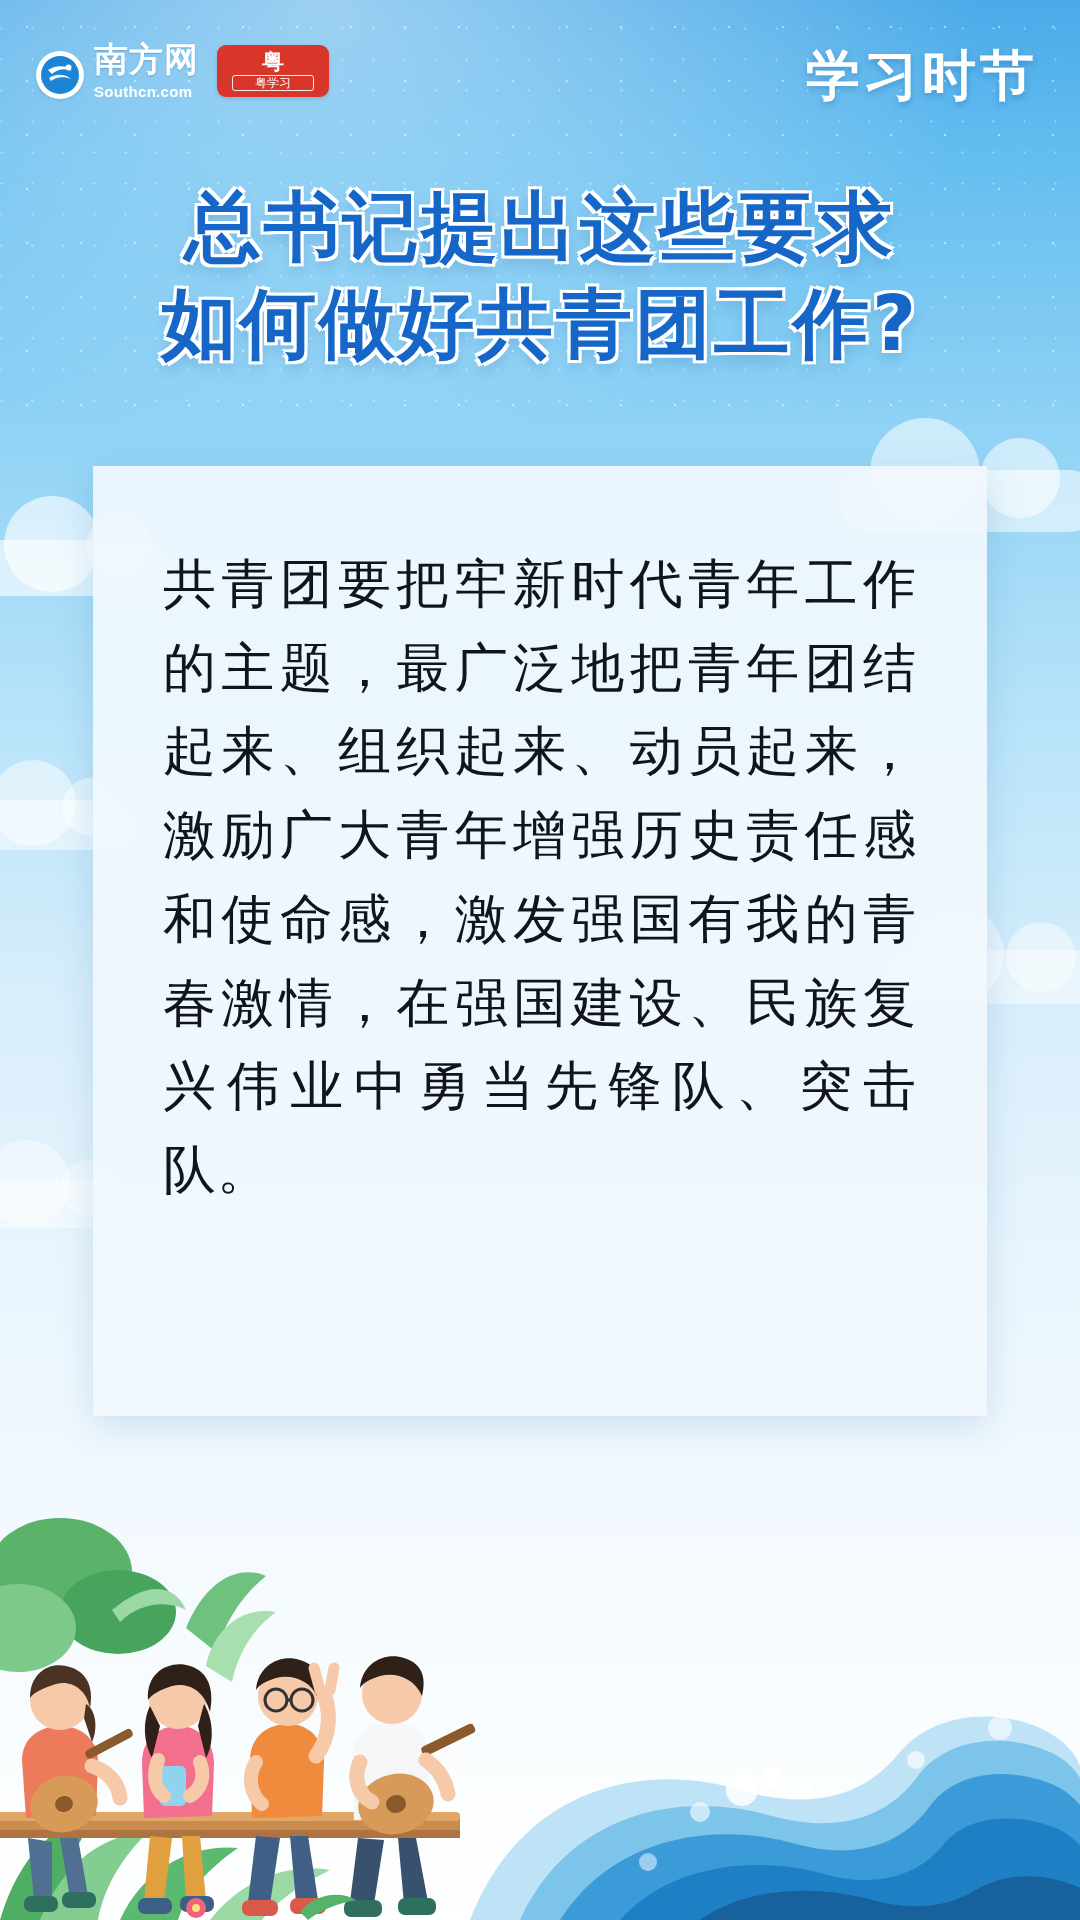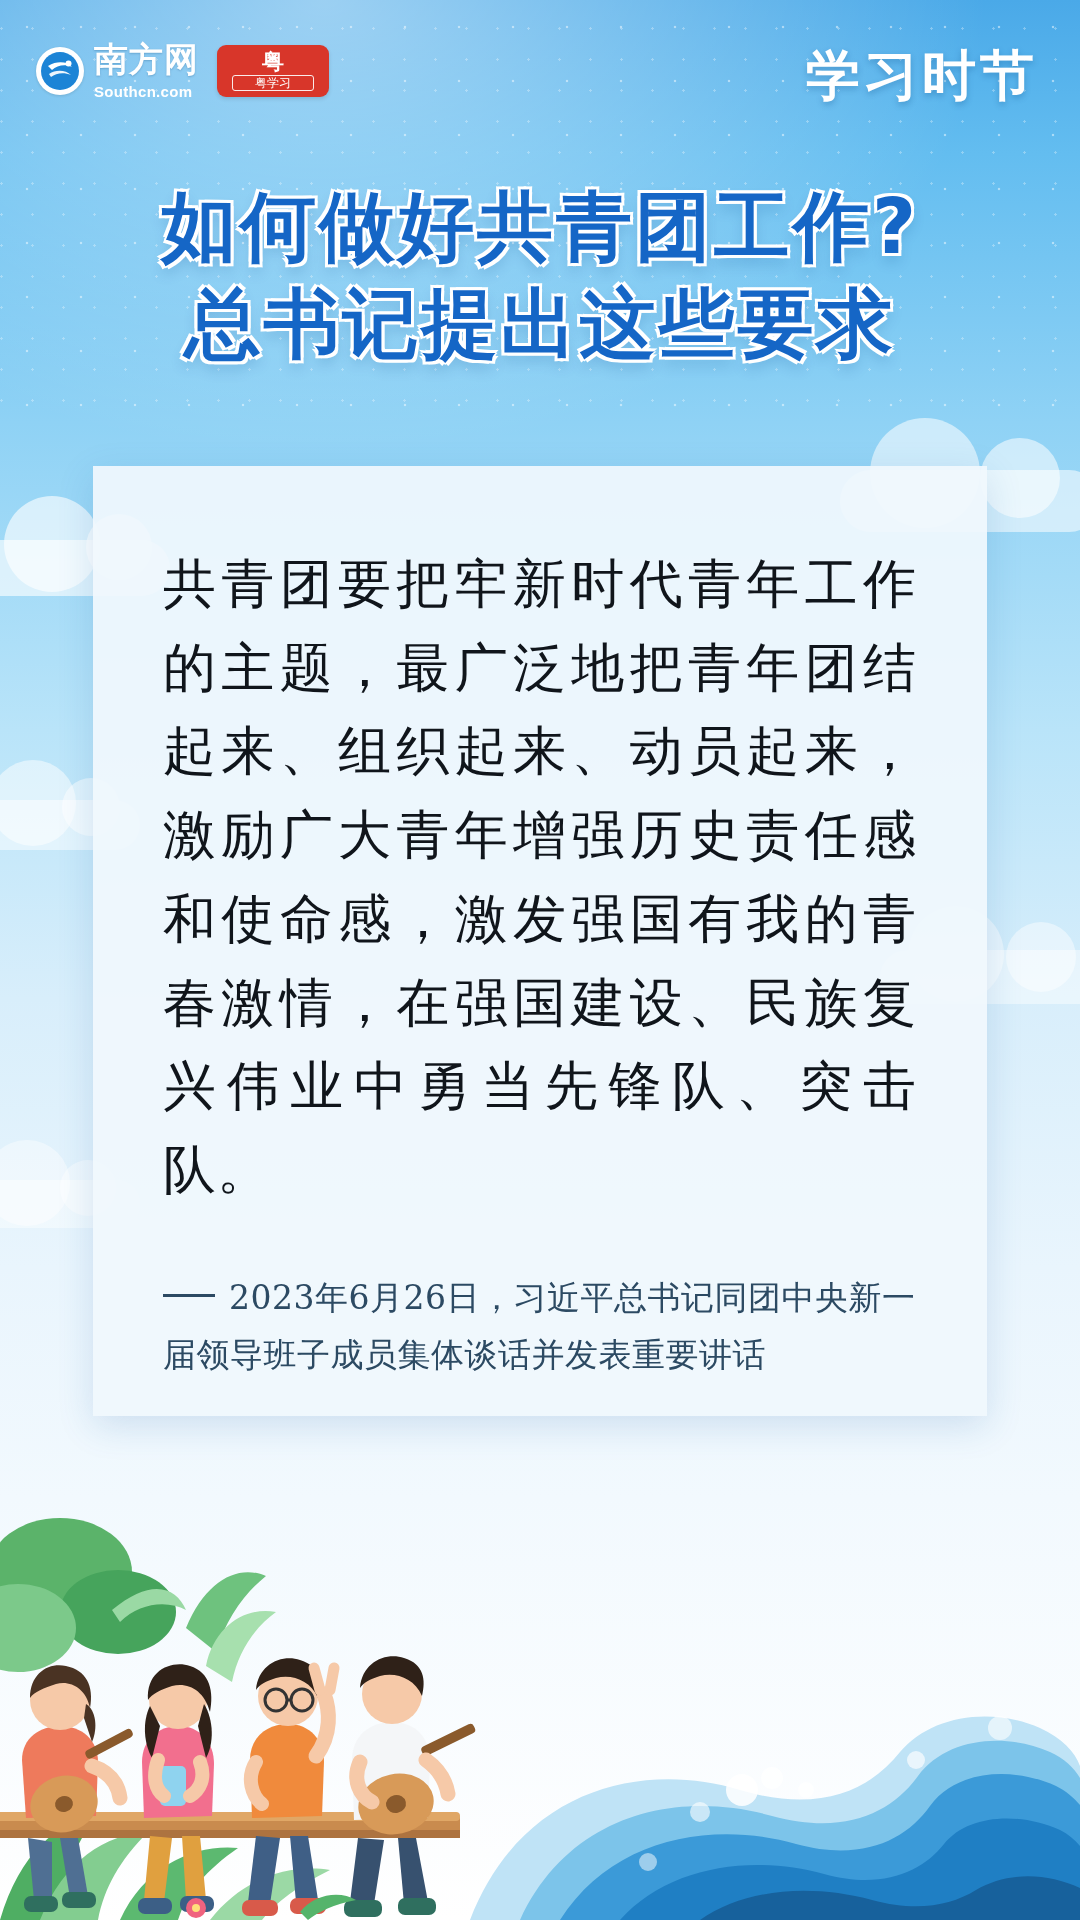--- a/index.html
+++ b/index.html
@@ -80,21 +80,21 @@
   }
   .logo-group {
     position: absolute;
     left: 36px; top: 42px;
     display: flex;
     align-items: center;
     gap: 18px;
   }
   .logo-southcn {
     display: flex;
-    align-items: center;
+    align-items: flex-end;
     gap: 10px;
   }
   .logo-mark {
     width: 48px; height: 48px;
     border-radius: 50%;
     background: #ffffff;
     display: flex;
     align-items: center;
     justify-content: center;
     box-shadow: 0 1px 3px rgba(0,0,0,.12);
@@ -263,29 +263,26 @@
         <span class="yx-mark">粤</span>
         <span class="yx-label">粤学习</span>
       </div>
 
     </div>
 
     <div class="brand-title">学习时节</div>
   </div>
 
   <div class="title-block">
+    <div class="title-line">总书记提出这些要求</div>
     <div class="title-line">如何做好共青团工作?</div>
-    <div class="title-line">总书记提出这些要求</div>
   </div>
 
   <div class="card">
     <p class="quote">共青团要把牢新时代青年工作的主题，最广泛地把青年团结起来、组织起来、动员起来，激励广大青年增强历史责任感和使命感，激发强国有我的青春激情，在强国建设、民族复兴伟业中勇当先锋队、突击队。</p>
-    <div class="source">
-      <span class="dash"></span><span>2023年6月26日，习近平总书记同团中央新一届领导班子成员集体谈话并发表重要讲话</span>
-    </div>
   </div>
 
   <div class="bottom-art">
     <svg width="1080" height="460" viewBox="0 0 1080 460" aria-hidden="true">
 
       <path d="M470 460 C520 330, 640 300, 740 330 C820 354, 870 330, 900 292 C930 256, 990 246, 1040 268 C1062 278, 1075 292, 1080 306 L1080 460 Z" fill="#bfe3f6"></path>
       <path d="M520 460 C570 352, 680 330, 772 356 C846 376, 892 352, 918 316 C946 278, 1004 272, 1050 292 C1064 298, 1074 308, 1080 318 L1080 460 Z" fill="#7cc4ea"></path>
       <path d="M560 460 C612 378, 712 360, 796 384 C862 402, 906 380, 930 346 C956 310, 1012 306, 1056 326 C1066 331, 1074 338, 1080 345 L1080 460 Z" fill="#3b9ad8"></path>
       <path d="M620 460 C668 406, 752 394, 824 414 C882 430, 922 412, 944 384 C968 354, 1020 352, 1060 370 C1068 374, 1075 380, 1080 386 L1080 460 Z" fill="#1f7fc4"></path>
       <path d="M700 460 C746 428, 812 424, 872 440 C916 452, 950 446, 976 430 C1006 412, 1046 412, 1080 428 L1080 460 Z" fill="#17619c"></path>

